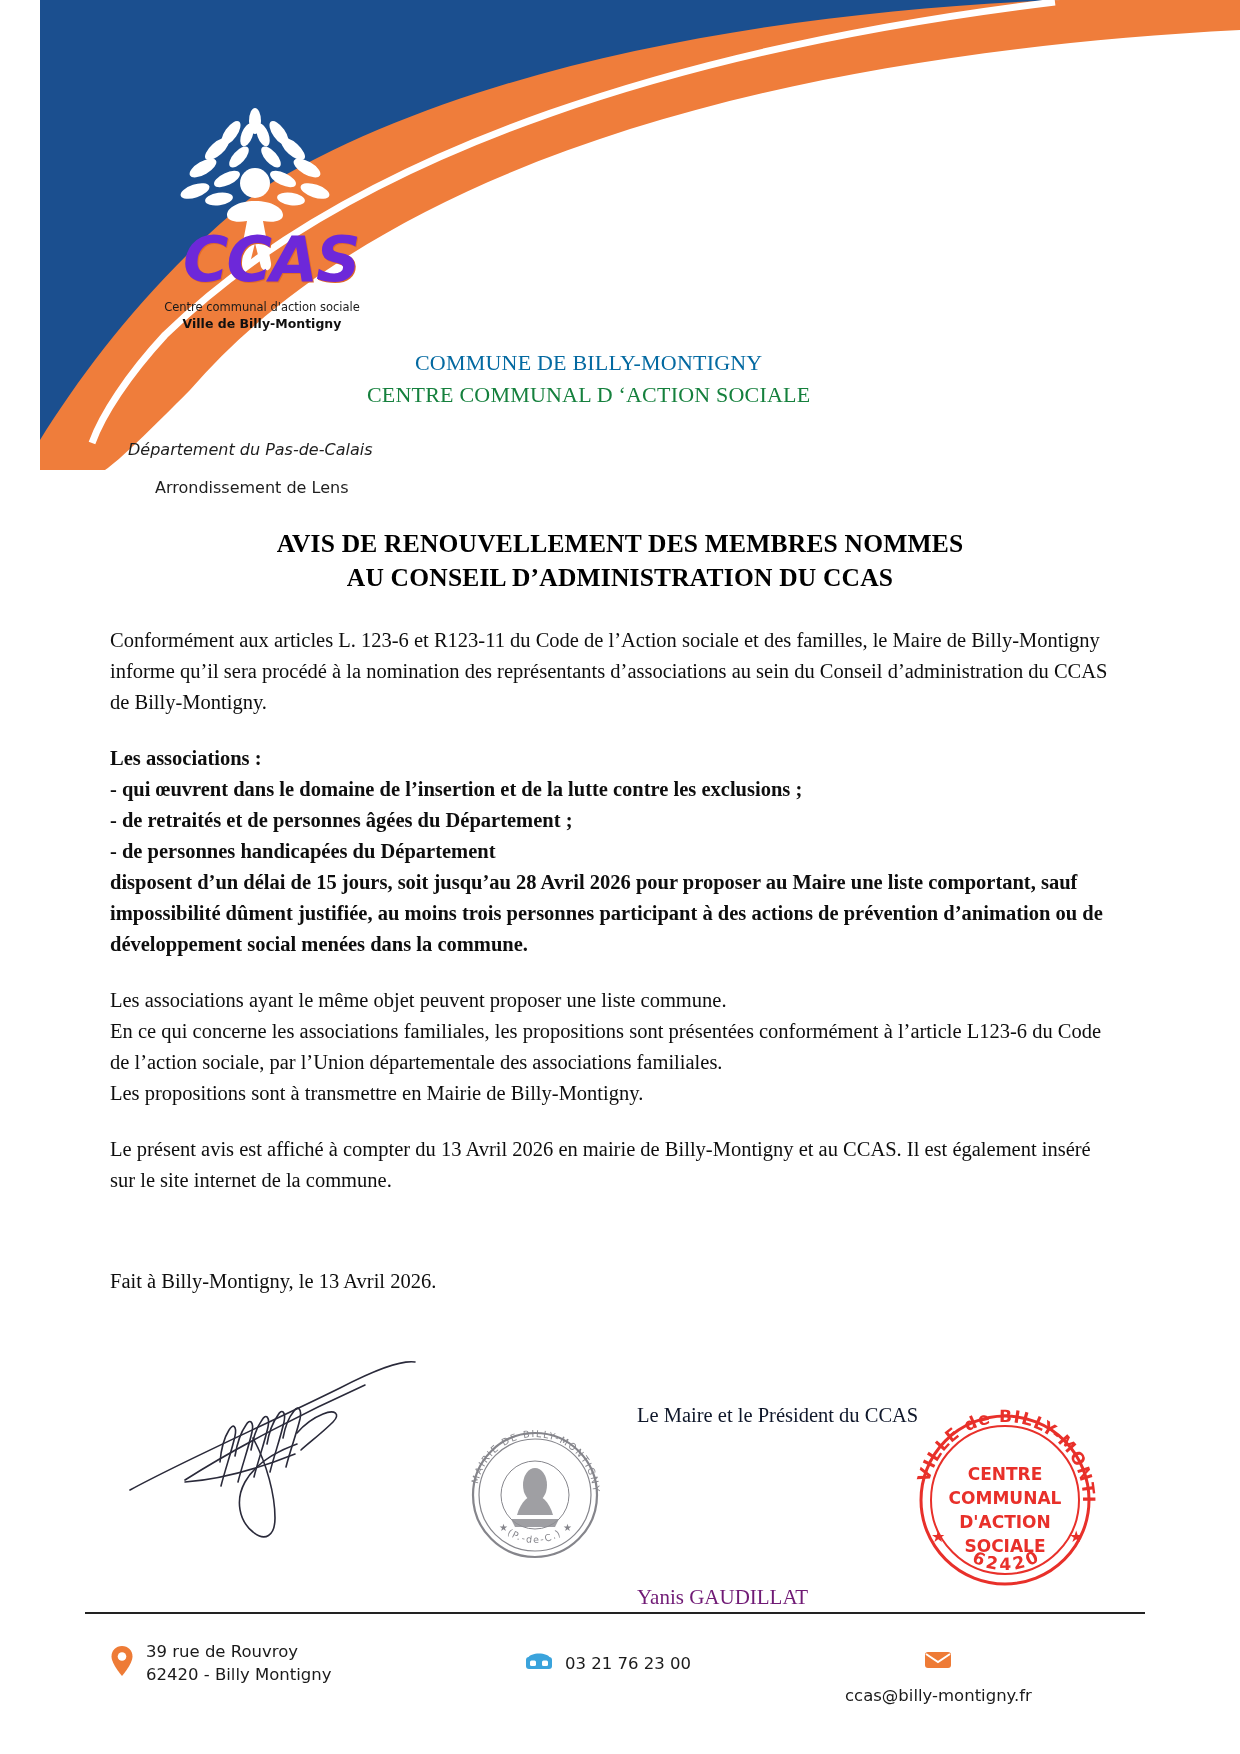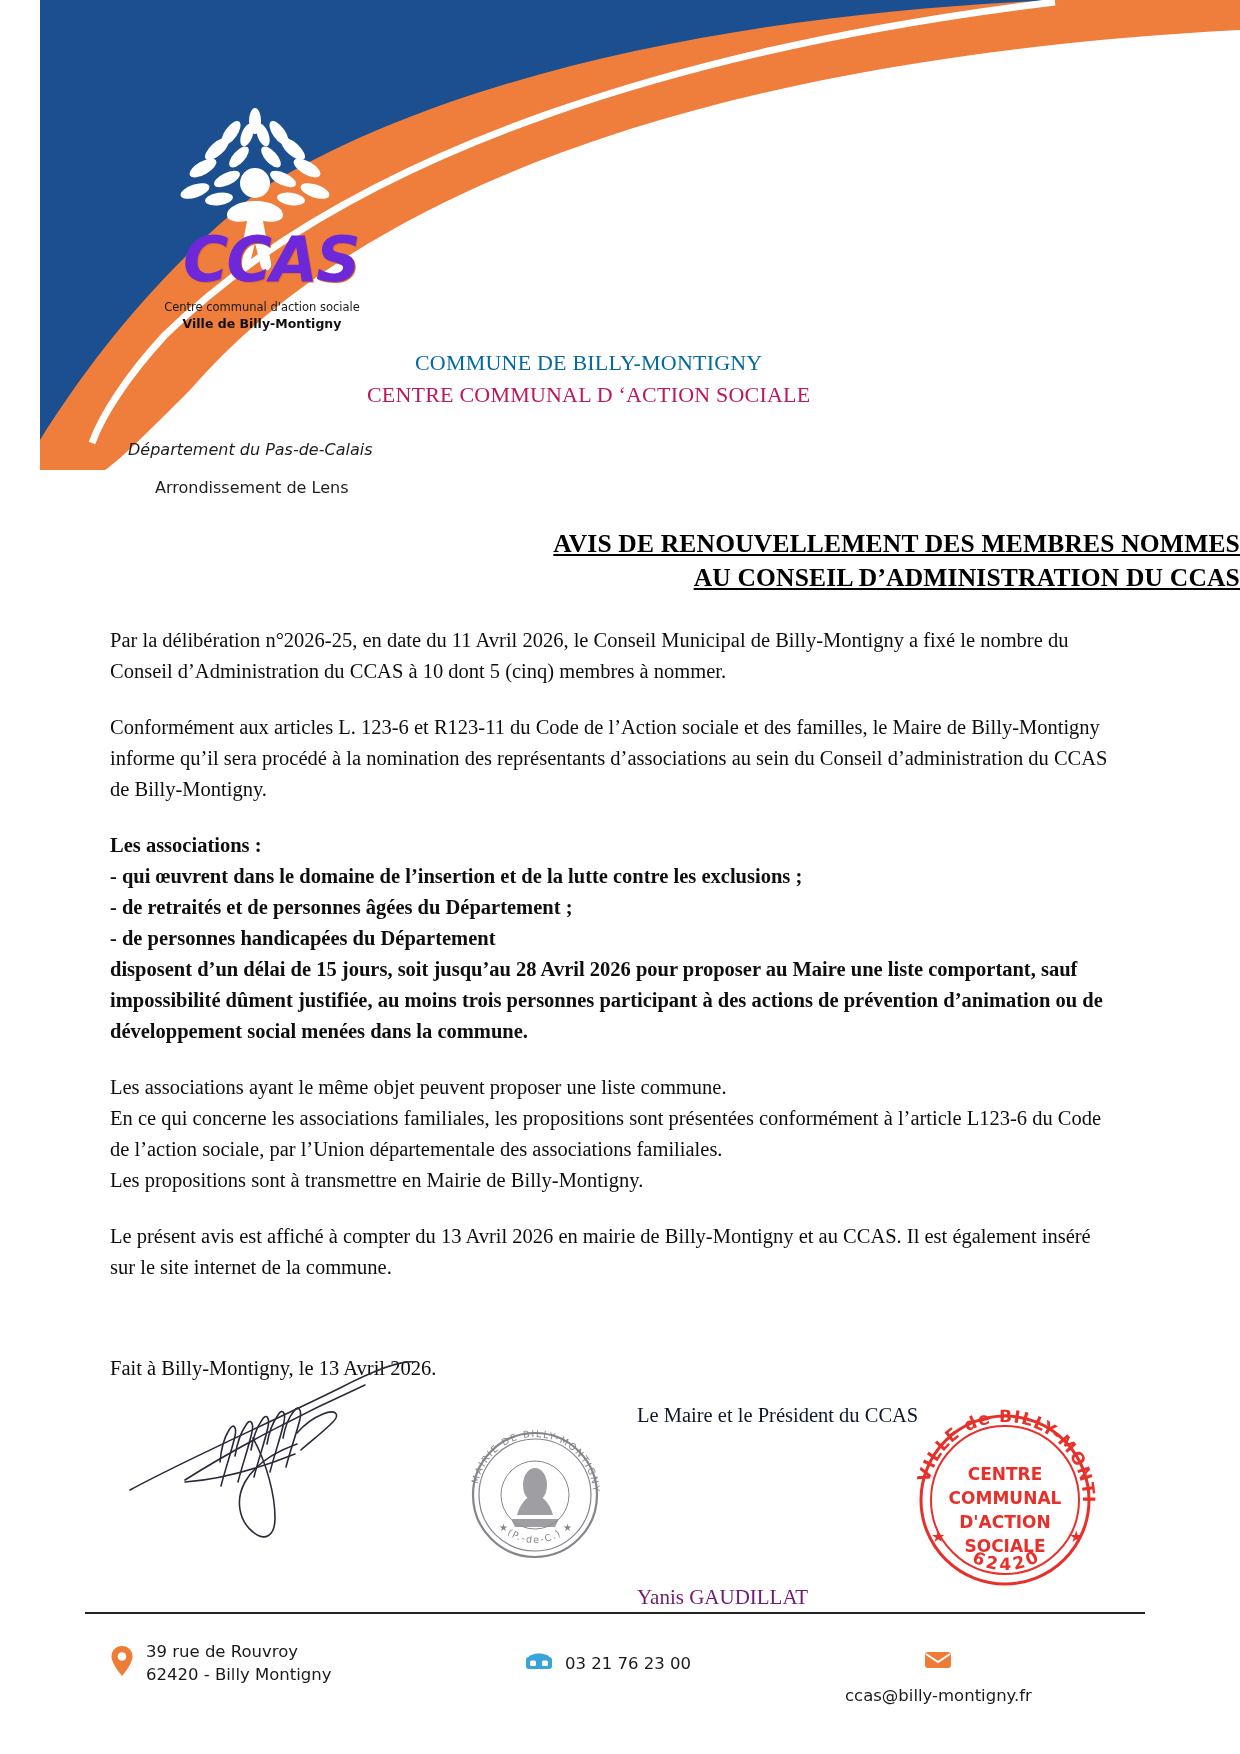--- a/index.html
+++ b/index.html
@@ -85,21 +85,21 @@
     letter-spacing: .2px;
     color: #0369a1;
   }
   .commune-sub {
     position: absolute;
     left: 367px;
     top: 382px;
     font-family: "Liberation Serif", serif;
     font-size: 22px;
     letter-spacing: .2px;
-    color: #be185d;
+    color: #15803d;
   }
   .dept-line {
     position: absolute;
     left: 128px;
     top: 440px;
     font-family: "DejaVu Sans", sans-serif;
     font-size: 16px;
     color: #1e1e1e;
     font-style: italic;
   }
@@ -110,28 +110,27 @@
     font-family: "DejaVu Sans", sans-serif;
     font-size: 16px;
     color: #1e1e1e;
   }
 
   
   .doc-title {
     position: absolute;
     left: 0; right: 0;
     top: 527px;
-    text-align: right;
+    text-align: center;
     font-family: "Liberation Serif", serif;
     font-weight: 700;
     font-size: 25.5px;
     line-height: 34px;
     letter-spacing: .2px;
     color: #000;
-    text-decoration: underline;
   }
 
   
   .body-text {
     position: absolute;
     left: 110px;
     top: 625px;
     width: 1000px;
     font-family: "Liberation Serif", serif;
     font-size: 20.5px;
@@ -273,21 +272,20 @@
 <div class="dept-line">Département du Pas-de-Calais</div>
 <div class="arrond-line">Arrondissement de Lens</div>
 
 <div class="doc-title">
   <div>AVIS DE RENOUVELLEMENT DES MEMBRES NOMMES</div>
   <div>AU CONSEIL D’ADMINISTRATION DU CCAS</div>
 </div>
 
 <div class="body-text">
 
-  <p class="para">Par la délibération n°2026-25, en date du 11 Avril 2026, le Conseil Municipal de Billy-Montigny a fixé le nombre du Conseil d’Administration du CCAS à 10 dont 5 (cinq) membres à nommer.</p>
 
   <p class="para">Conformément aux articles L. 123-6 et R123-11 du Code de l’Action sociale et des familles, le Maire de Billy-Montigny informe qu’il sera procédé à la nomination des représentants d’associations au sein du Conseil d’administration du CCAS de Billy-Montigny.</p>
 
   <div class="assoc-block">
     <span class="ln">Les associations :</span>
     <span class="ln">- qui œuvrent dans le domaine de l’insertion et de la lutte contre les exclusions ;</span>
     <span class="ln">- de retraités et de personnes âgées du Département ;</span>
     <span class="ln">- de personnes handicapées du Département</span>
     <span class="ln">disposent d’un délai de 15 jours, soit jusqu’au 28 Avril 2026 pour proposer au Maire une liste comportant, sauf impossibilité dûment justifiée, au moins trois personnes participant à des actions de prévention d’animation ou de développement social menées dans la commune.</span>
   </div>

